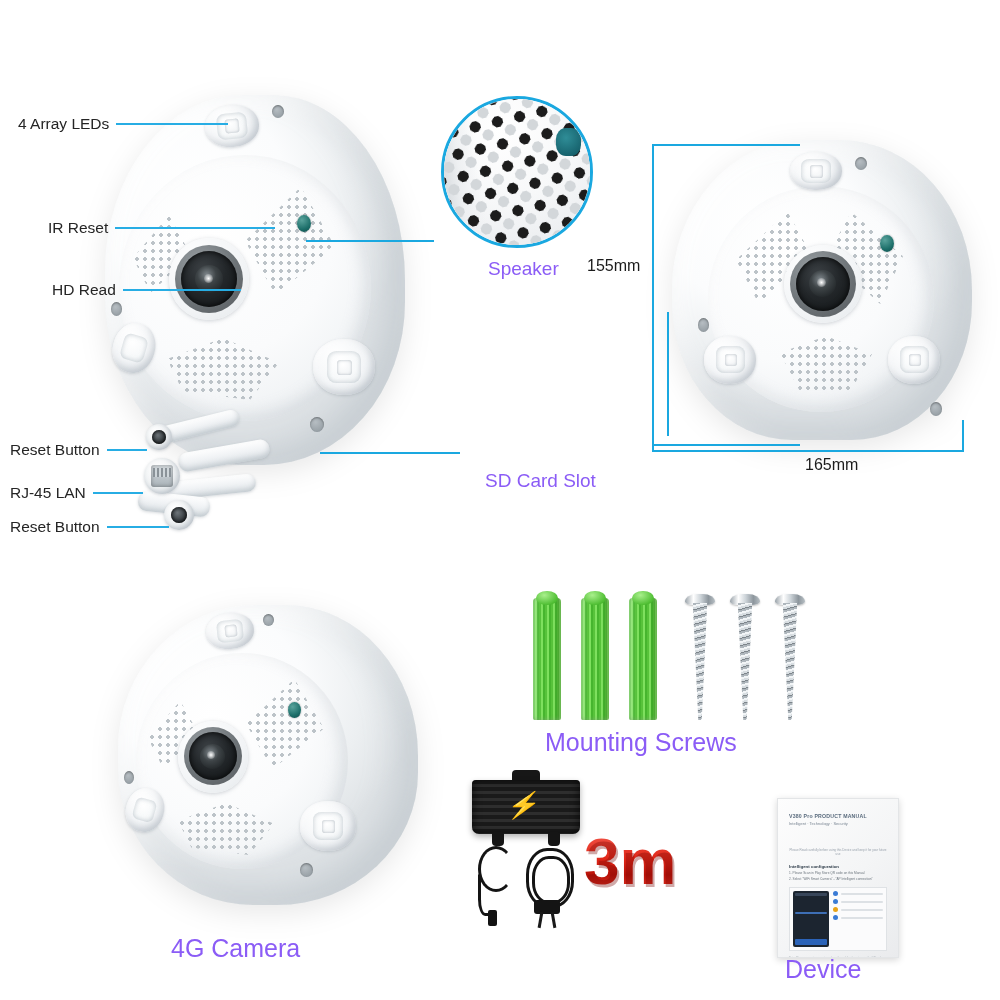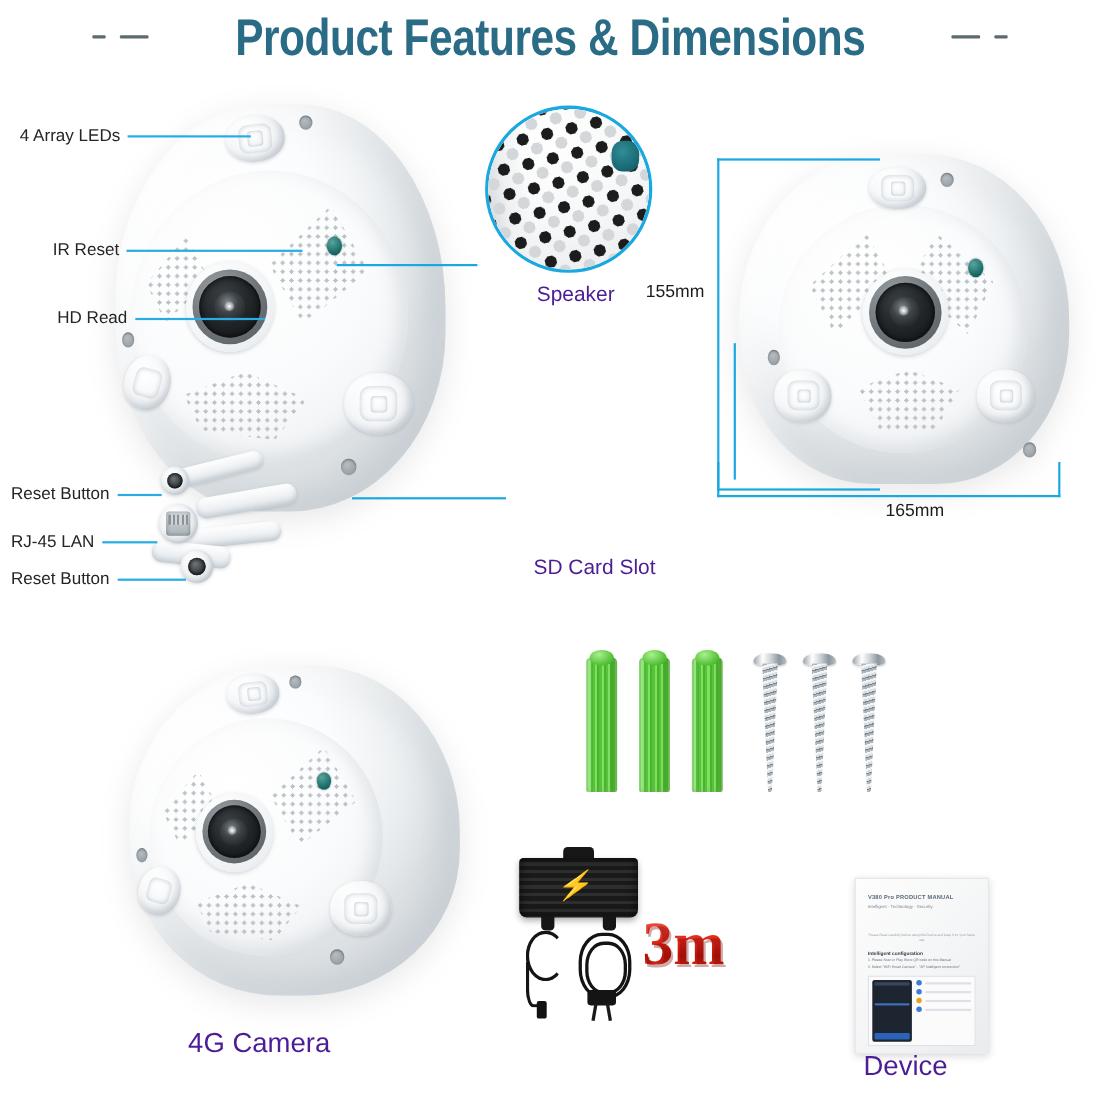--- a/index.html
+++ b/index.html
@@ -52,21 +52,21 @@
   .callout .leader {
     height: 2px;
     background: #27ade4;
     margin-left: 7px;
   }
 
   
   .caption {
     position: absolute;
     font-size: 25px;
-    color: #4c1d95;
+    color: #8b5cf6;
     white-space: nowrap;
     font-family: "Liberation Sans", sans-serif;
   }
   .caption.sm { font-size: 22px; }
 
   
   .cam {
     position: absolute;
     filter: drop-shadow(0 8px 14px rgba(0,0,0,0.09));
   }
@@ -305,28 +305,28 @@
   .wire {
     position: absolute;
     border: 3.5px solid #141414;
     background: transparent;
   }
   .plug-prong {
     position: absolute; background: #1a1a1a;
   }
   .three-m {
     position: absolute;
-    font-size: 56px; font-weight: bold;
+    font-size: 64px; font-weight: bold;
     line-height: 1;
     background: linear-gradient(180deg, #f45a4e 0%, #e02718 45%, #b81208 70%, #e8392a 100%);
     -webkit-background-clip: text;
     background-clip: text;
     color: transparent;
     text-shadow: 2px 3px 0 rgba(120,10,5,0.35);
-    font-family: Liberation Serif, serif;
+    font-family: Liberation Sans, sans-serif;
   }
 
   
   .manual {
     position: absolute;
     background: linear-gradient(135deg, #fdfdfd 0%, #f4f5f6 55%, #eaebed 100%);
     box-shadow: 0 2px 7px rgba(0,0,0,0.16);
     border: 1px solid #e3e5e7;
     padding: 14px 11px;
     overflow: hidden;
@@ -351,31 +351,20 @@
   .manual .m-row { display: flex; align-items: center; gap: 3px; }
   .manual .m-row .dot { width: 5px; height: 5px; border-radius: 50%; flex: 0 0 auto; }
   .manual .m-row .txt { flex: 1; height: 2px; background: #dde1e5; border-radius: 1px; }
   .manual .m-foot { font-size: 2.6px; color: #a7afb6; margin-top: 6px; }
 </style>
 </head>
 <body>
 
 <div class="stage">
 
-  <div class="section-title-row" id="title-1">
-    <div class="dash-run left">
-      <span class="dash" style="width:12px"></span>
-      <span class="dash" style="width:26px"></span>
-    </div>
-    <span class="title-text" style="margin:0 16px">Product Features &amp; Dimensions</span>
-    <div class="dash-run">
-      <span class="dash" style="width:26px"></span>
-      <span class="dash" style="width:12px"></span>
-    </div>
-  </div>
 
   <div class="cam" style="left:105px; top:95px; width:300px; height:370px;">
     <div class="cam-body"></div>
     <div class="cam-face" style="left:14px; top:60px; width:252px; height:266px;"></div>
 
     <div class="led" style="left:100px; top:10px; width:54px; height:42px; transform:rotate(-6deg);">
       <div class="led-in" style="left:12px; top:8px; width:30px; height:26px;">
         <div class="led-dot" style="left:8px; top:6px; width:14px; height:14px;"></div>
       </div>
     </div>
@@ -467,21 +456,21 @@
     <div class="mag-inner">
       <div class="spk-surface"></div>
       <div class="spk-edge"></div>
       <div class="spk-holes dim"></div>
       <div class="spk-holes"></div>
       <div class="spk-blue"></div>
     </div>
   </div>
   <div class="caption sm" style="left:488px; top:258px; font-size:19px;">Speaker</div>
 
-  <div class="caption sm" style="left:485px; top:470px; font-size:19px;margin-top:36px;">SD Card Slot</div>
+  <div class="caption sm" style="left:485px; top:470px; font-size:19px;">SD Card Slot</div>
 
   <div class="cam" style="left:672px; top:140px; width:300px; height:300px;">
     <div class="cam-body" style="border-radius: 44% 44% 40% 40% / 50% 50% 46% 46%;"></div>
     <div class="cam-face" style="left:36px; top:46px; width:226px; height:226px;"></div>
 
     <div class="led" style="left:118px; top:12px; width:52px; height:38px;">
       <div class="led-in" style="left:11px; top:7px; width:30px; height:24px;">
         <div class="led-dot" style="left:9px; top:6px; width:13px; height:13px;"></div>
       </div>
     </div>
@@ -578,20 +567,21 @@
     </div>
     <div class="screw" style="left:205px; top:6px; width:30px; height:126px;">
       <div class="screw-head"></div>
         <div class="screw-shaft"></div>
     </div>
     <div class="screw" style="left:250px; top:6px; width:30px; height:126px;">
       <div class="screw-head"></div>
         <div class="screw-shaft"></div>
     </div>
   </div>
+  <div class="caption" style="left:545px; top:728px;">Mounting Screws</div>
 
   <div style="position:absolute; left:452px; top:770px; width:170px; height:150px;">
     <div class="psu-tab" style="left:60px; top:0px; width:28px; height:14px;"></div>
     <div class="psu-brick" style="left:20px; top:10px; width:108px; height:54px;"></div>
     <div class="psu-bolt" style="left:56px; top:20px;">⚡</div>
     <div class="psu-strain" style="left:40px; top:62px; width:12px; height:14px;"></div>
     <div class="psu-strain" style="left:96px; top:62px; width:12px; height:14px;"></div>
 
     <div class="wire" style="left:26px; top:76px; width:36px; height:46px; border-radius:50%;
                 border-color:#141414; border-right-color:transparent;"></div>

